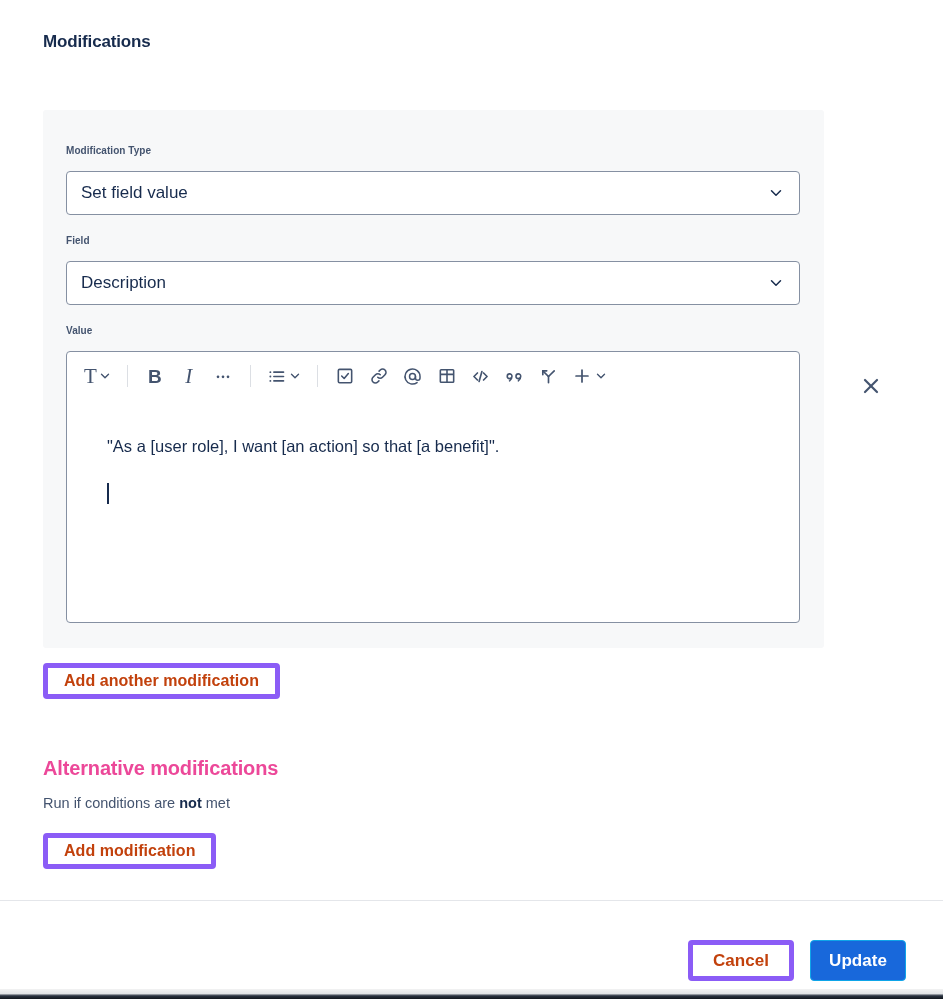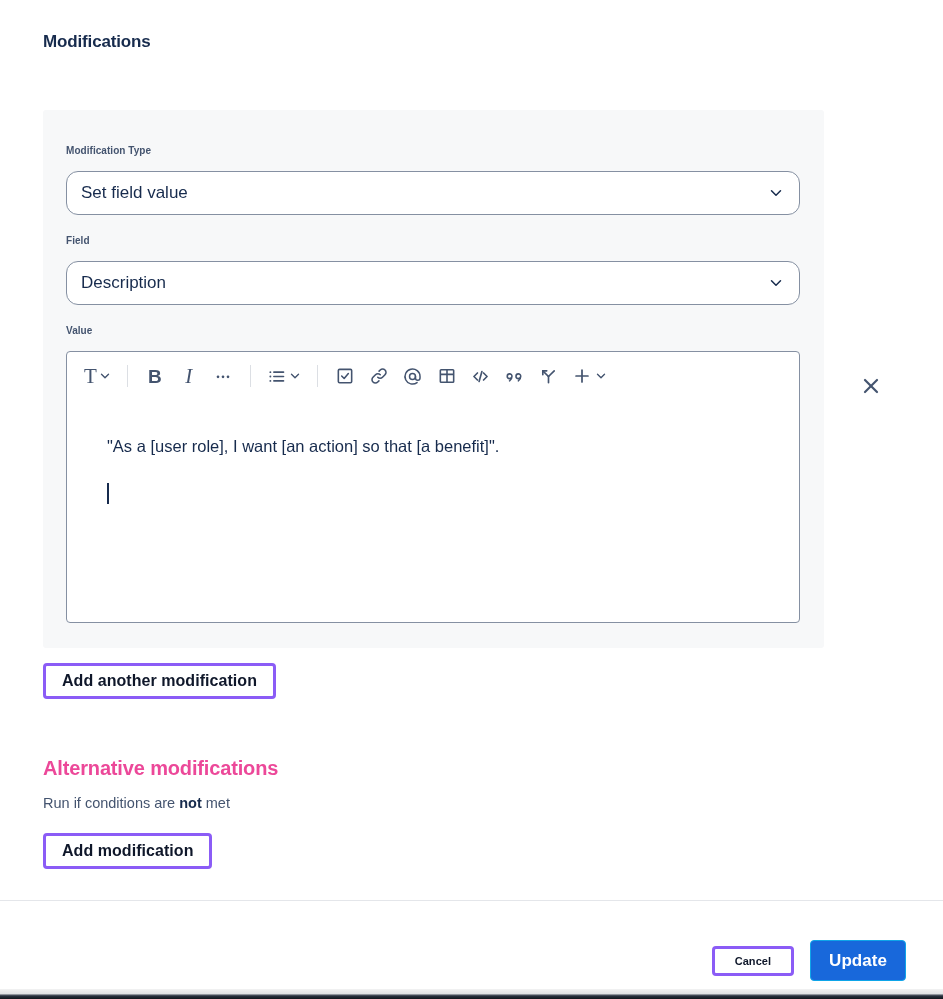--- a/index.html
+++ b/index.html
@@ -64,21 +64,21 @@
     letter-spacing: 0.05px;
     margin: 0;
   }
 
   .select-box {
     position: relative;
     width: 734px;
     height: 44px;
     background: #ffffff;
     border: 1.6px solid #8590A2;
-    border-radius: 12px;
+    border-radius: 4px;
     display: flex;
     align-items: center;
     padding: 0 14px;
     font-size: 17px;
     color: #172B4D;
     cursor: pointer;
     user-select: none;
   }
   .select-box .sel-value { flex: 1; }
   .chevron-dn {
@@ -184,22 +184,22 @@
     justify-content: center;
     border-radius: 4px;
     font-size: 16px;
     font-weight: bold;
     letter-spacing: 0.05px;
     cursor: pointer;
     white-space: nowrap;
   }
   .btn-default {
     background: #ffffff;
-    border: 3px solid #8b5cf6;
-    color: #0f172a;
+    border: 5px solid #8b5cf6;
+    color: #c2410c;
     padding: 0 16px;
     height: 36px;
   }
   .btn-primary {
     background: #1868DB;
     border: 1px solid #0ea5e9;
     color: #ffffff;
     padding: 0 18px;
     height: 41px;
     font-size: 17px;
@@ -244,21 +244,21 @@
     background: #ffffff;
   }
   .footer-actions {
     position: absolute;
     right: 37px;
     top: 39px;
     display: flex;
     align-items: center;
     gap: 16px;
   }
-  .btn-cancel { height: 30px; padding: 0 20px; font-size: 11px; }
+  .btn-cancel { height: 41px; padding: 0 20px; font-size: 17px; }
 
   .page-bottom-edge {
     position: absolute;
     left: 0;
     top: 989px;
     width: 943px;
     height: 10px;
     background: linear-gradient(to bottom, #f2f2f2 0%, #e2e4e6 45%, #2a3340 68%, #11161d 100%);
   }
 </style>

